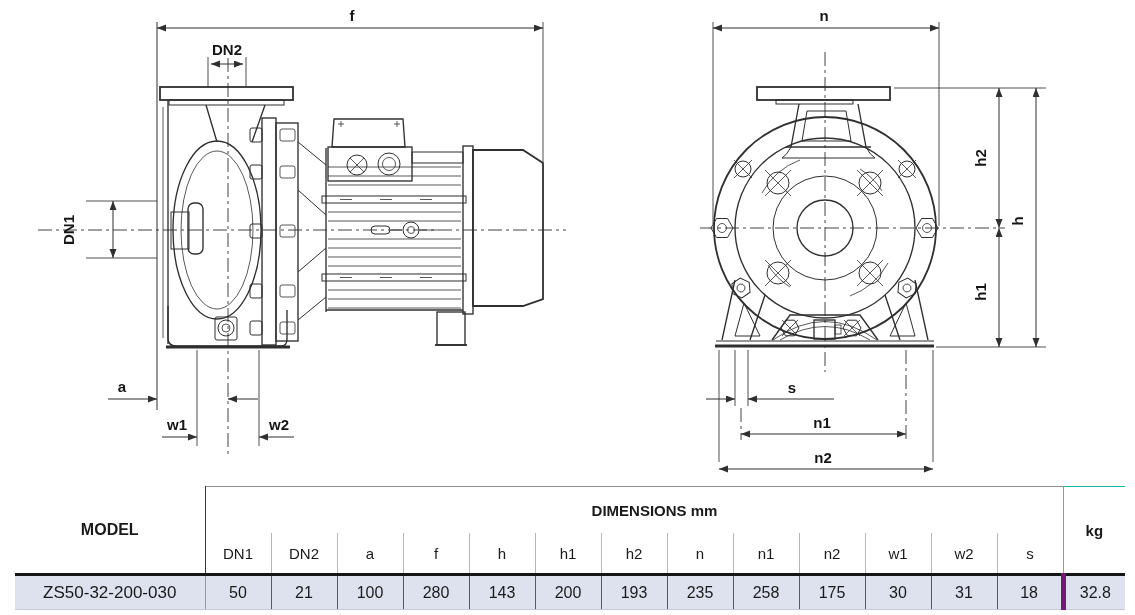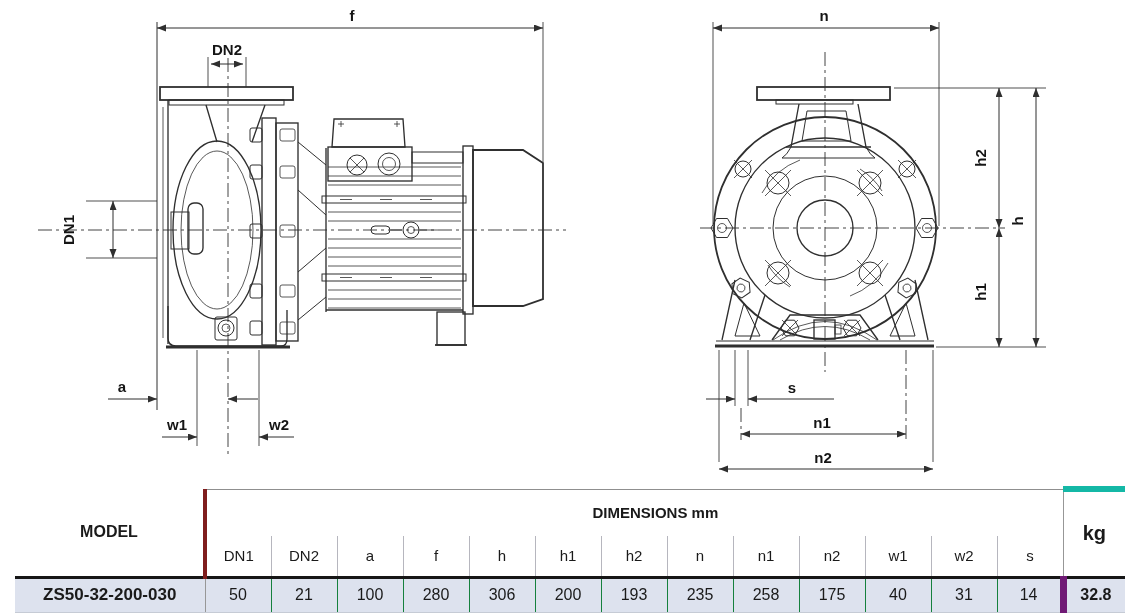--- a/index.html
+++ b/index.html
@@ -10,28 +10,28 @@
   svg .w06{stroke-width:0.8;} svg .w1{stroke-width:1;} svg .w13{stroke-width:1.35;}
   svg .w18{stroke-width:1.8;} svg .w3{stroke-width:3.2;}
   svg .cl{stroke:#2f2f2f;fill:none;stroke-width:0.9;stroke-dasharray:14 4 3 4;}
   svg .dim{stroke:#2f2f2f;fill:none;stroke-width:1;}
   svg .ext{stroke:#2f2f2f;fill:none;stroke-width:0.85;}
   svg text{fill:#151515;stroke:none;font:bold 15px "Liberation Sans",sans-serif;text-anchor:middle;}
   
   .spec-table{position:absolute;left:15px;top:486px;width:1110px;border-collapse:collapse;
               table-layout:fixed;color:#1a1a1a;}
   .spec-table th,.spec-table td{padding:0;text-align:center;font-weight:normal;vertical-align:middle;}
-  th.model-h{font-weight:bold;font-size:16px;border-right:4px solid #7f1d1d;}
+  th.model-h{font-weight:bold;font-size:16px;border-right:1px solid #7f1d1d;}
   th.dims-h{font-weight:bold;font-size:15px;height:46px;border-top:1px solid #8f8f8f;padding-left:41px;}
-  th.kg-h{font-weight:bold;font-size:20px;border-left:1px solid #979797;border-top:6px solid #14b8a6;margin-top:6px;}
+  th.kg-h{font-weight:bold;font-size:15px;border-left:1px solid #979797;border-top:1px solid #14b8a6;margin-top:6px;}
   tr.sub th{height:40px;font-size:15px;border-left:1px solid #b6b6be;}
   tr.data td{height:33px;font-size:16px;background:#dde2ee;border-top:3px solid #161616;
              border-left:1px solid #15803d;border-bottom:1px solid #c6cbd5;}
-  tr.data td.model-c{font-weight:bold;font-size:17px;border-left:none;border-right:1px solid #979797;}
-  tr.data td.kg-c{font-weight:bold;border-left:7px solid #701a75;}
+  tr.data td.model-c{font-weight:normal;font-size:17px;border-left:none;border-right:1px solid #979797;}
+  tr.data td.kg-c{font-weight:normal;border-left:5px solid #701a75;}
 </style>
 </head>
 <body>
 
 <div class="page">
 
   <svg class="drawing" width="1135" height="482" viewBox="0 0 1135 482">
     <defs>
       <marker id="ae" orient="auto" markerUnits="userSpaceOnUse" markerWidth="11" markerHeight="9" refX="9" refY="3.5">
         <path d="M0,0 L9,3.5 L0,7 Z" fill="#2f2f2f"></path>
@@ -304,26 +304,26 @@
         <th>w1</th>
         <th>w2</th>
         <th>s</th>
       </tr>
       <tr class="data">
         <td class="model-c">ZS50-32-200-030</td>
         <td>50</td>
         <td>21</td>
         <td>100</td>
         <td>280</td>
-        <td>306</td>
+        <td>143</td>
         <td>200</td>
         <td>193</td>
         <td>235</td>
         <td>258</td>
         <td>175</td>
-        <td>40</td>
+        <td>30</td>
         <td>31</td>
-        <td>14</td>
+        <td>18</td>
         <td class="kg-c">32.8</td>
       </tr>
     </tbody>
   </table>
 </div>
 
 </body></html>

